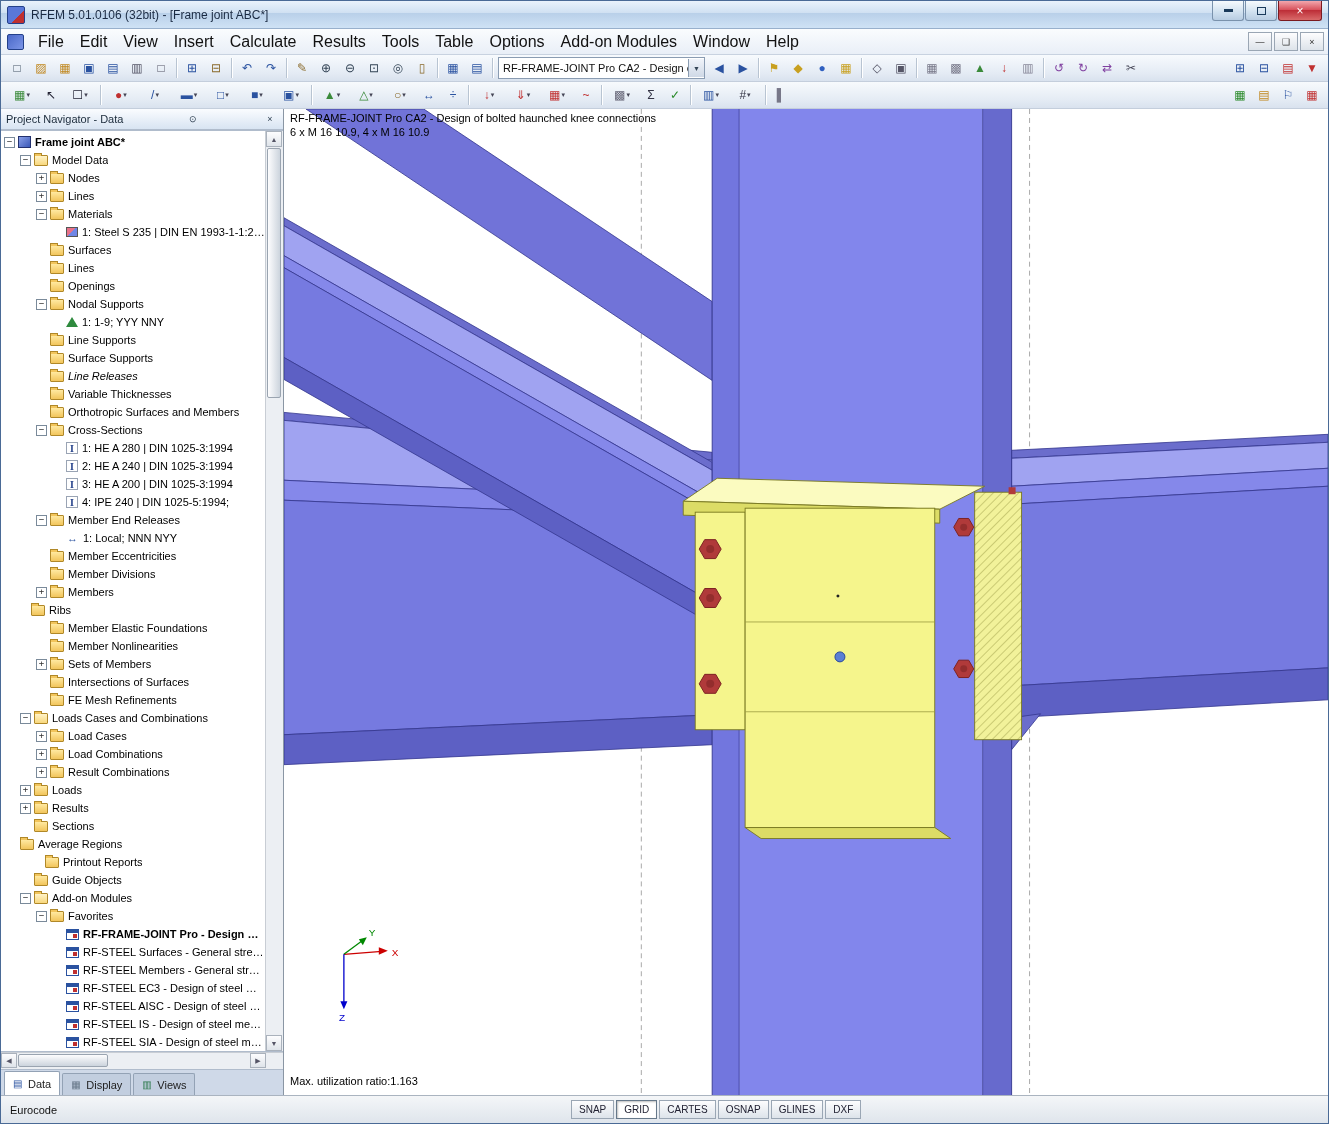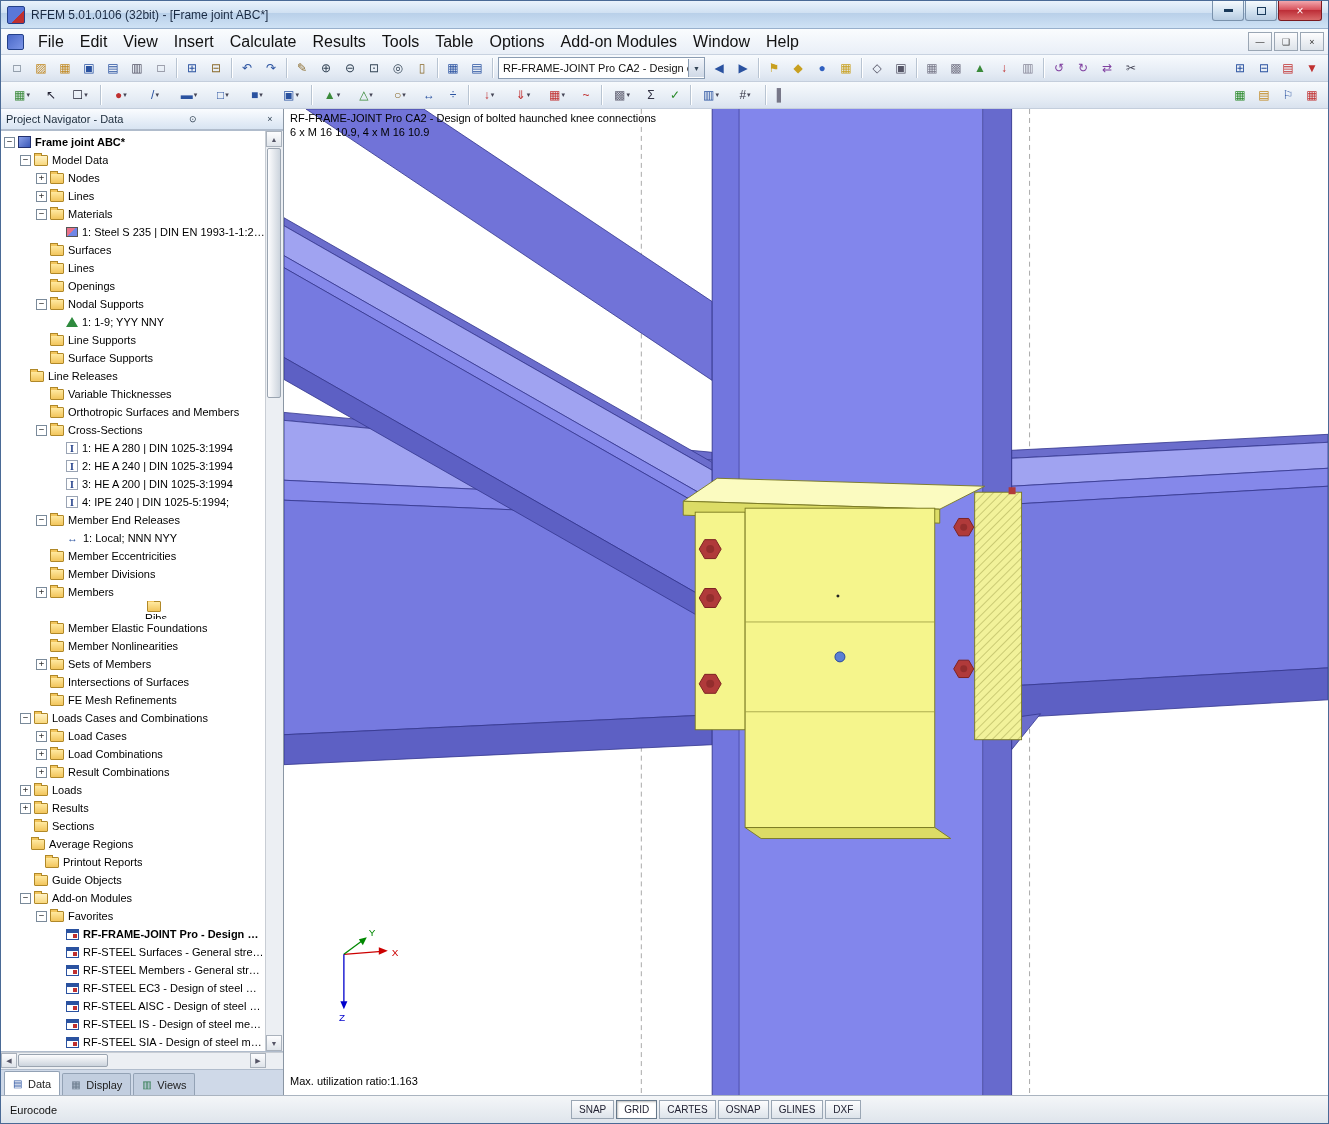--- a/index.html
+++ b/index.html
@@ -479,21 +479,21 @@
             <div class="tree-row" style="padding-left: 35px;">
               <span class="exp-sp"></span>
               <span class="ti ti-folder"></span>
               <span class="tree-label">Line Supports</span>
             </div>
             <div class="tree-row" style="padding-left: 35px;">
               <span class="exp-sp"></span>
               <span class="ti ti-folder"></span>
               <span class="tree-label">Surface Supports</span>
             </div>
-            <div class="tree-row" style="padding-left: 15px;">
+            <div class="tree-row" style="padding-left: 35px; font-style: italic;">
               <span class="exp-sp"></span>
               <span class="ti ti-folder"></span>
               <span class="tree-label">Line Releases</span>
             </div>
             <div class="tree-row" style="padding-left: 35px;">
               <span class="exp-sp"></span>
               <span class="ti ti-folder"></span>
               <span class="tree-label">Variable Thicknesses</span>
             </div>
             <div class="tree-row" style="padding-left: 35px;">
@@ -544,21 +544,21 @@
             <div class="tree-row" style="padding-left: 35px;">
               <span class="exp-sp"></span>
               <span class="ti ti-folder"></span>
               <span class="tree-label">Member Divisions</span>
             </div>
             <div class="tree-row" style="padding-left: 35px;">
               <span class="exp">+</span>
               <span class="ti ti-folder"></span>
               <span class="tree-label">Members</span>
             </div>
-            <div class="tree-row" style="padding-left: 46px; flex-direction: column;">
+            <div class="tree-row" style="padding-left: 16px;">
               <span class="exp-sp"></span>
               <span class="ti ti-folder"></span>
               <span class="tree-label">Ribs</span>
             </div>
             <div class="tree-row" style="padding-left: 35px;">
               <span class="exp-sp"></span>
               <span class="ti ti-folder"></span>
               <span class="tree-label">Member Elastic Foundations</span>
             </div>
             <div class="tree-row" style="padding-left: 35px;">
@@ -609,21 +609,21 @@
             <div class="tree-row" style="padding-left: 19px;">
               <span class="exp">+</span>
               <span class="ti ti-folder"></span>
               <span class="tree-label">Results</span>
             </div>
             <div class="tree-row" style="padding-left: 19px;">
               <span class="exp-sp"></span>
               <span class="ti ti-folder"></span>
               <span class="tree-label">Sections</span>
             </div>
-            <div class="tree-row" style="padding-left: 16px;">
+            <div class="tree-row" style="padding-left: 5px;">
               <span class="exp-sp"></span>
               <span class="ti ti-folder"></span>
               <span class="tree-label">Average Regions</span>
             </div>
             <div class="tree-row" style="padding-left: 30px;">
               <span class="exp-sp"></span>
               <span class="ti ti-folder"></span>
               <span class="tree-label">Printout Reports</span>
             </div>
             <div class="tree-row" style="padding-left: 19px;">

